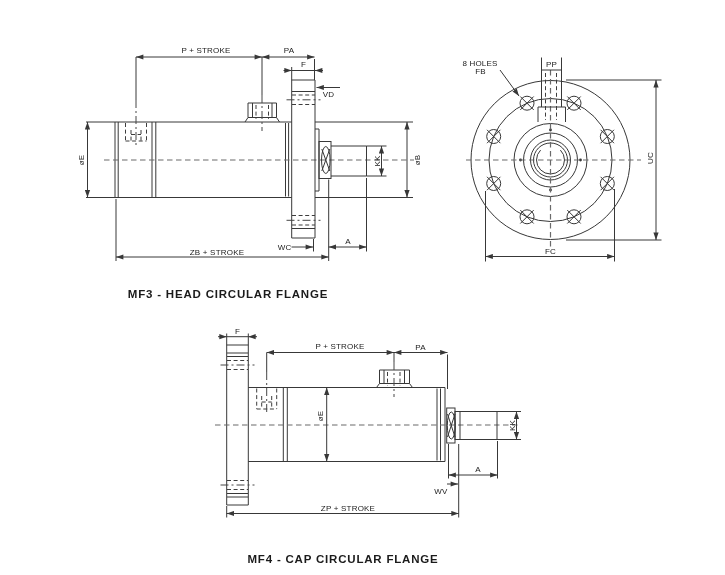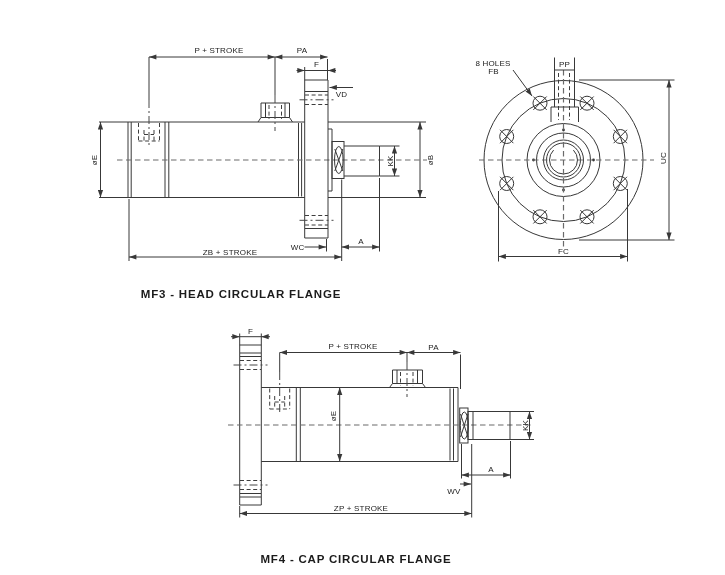--- a/index.html
+++ b/index.html
@@ -1,17 +1,17 @@
 <!DOCTYPE html>
 <html style="--line: #383838; --txt: #1b1b1b; --bg: #ffffff;"><head>
 <meta charset="utf-8">
 <style>
   :root{ --line:#383838; --dash:#3d3d3d; --cl:#474747; --cdash:#6a6a6a; --txt:#1b1b1b; --bg:#ffffff; }
   html,body{ margin:0; padding:0; background:var(--bg); }
-  .canvas{ width:622px; height:575px; position:relative; background:var(--bg);margin-left:13px; }
+  .canvas{ width:622px; height:575px; position:relative; background:var(--bg); }
   svg{ display:block; }
   .ln{ stroke:var(--line); stroke-width:1; fill:none; stroke-linecap:butt; }
   .hid{ stroke:var(--dash); stroke-width:1; fill:none; stroke-dasharray:4 2.6; }
   .cl{ stroke:var(--cl); stroke-width:1; fill:none; stroke-dasharray:8 3 2 3; }
   .cdash{ stroke:var(--cdash); stroke-width:1.2; fill:none; stroke-dasharray:5.5 3.5; }
   .dot{ fill:var(--line); stroke:none; }
   #arr path{ fill:var(--line); }
   text{ font-family:"Liberation Sans","DejaVu Sans",sans-serif; font-size:8px; fill:var(--txt); letter-spacing:0.2px; }
   text.title{ font-size:11.5px; font-weight:600; letter-spacing:0.8px; }
 </style>

